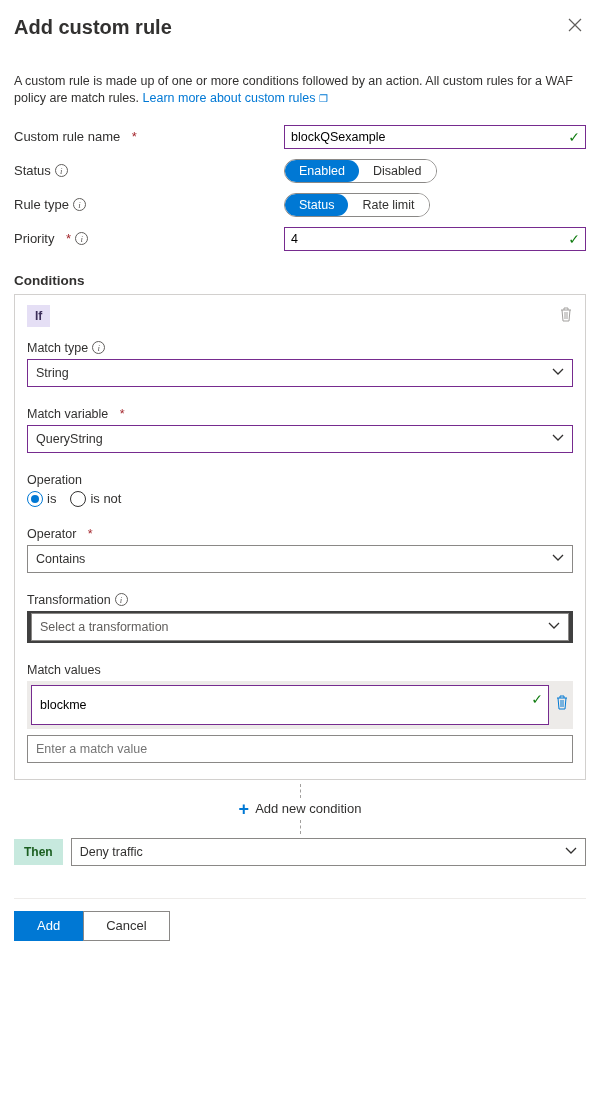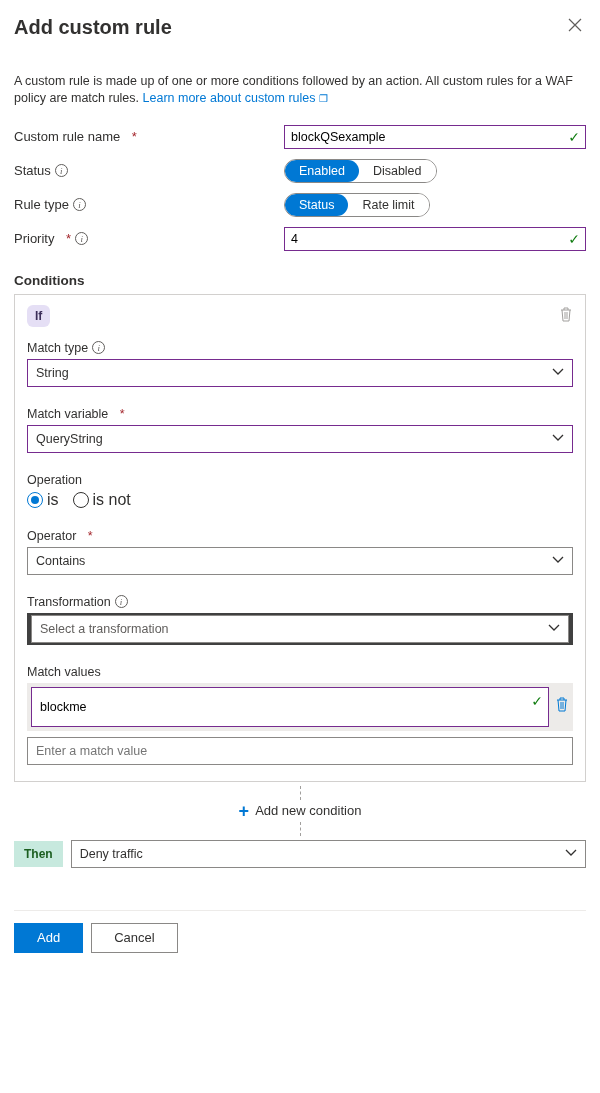--- a/index.html
+++ b/index.html
@@ -16,47 +16,47 @@
   .info-circle { display:inline-flex; align-items:center; justify-content:center; width:13px; height:13px; border:1px solid #605e5c; border-radius:50%; font-size:9px; color:#605e5c; font-style:italic; font-family:Georgia,serif; }
   .input-col { flex:1; position:relative; }
   .text-input { width:100%; height:24px; border:1px solid #762b8f; padding:0 26px 0 6px; font-size:12.5px; outline:none; }
   .check-green { position:absolute; right:6px; top:4px; color:#107c10; font-size:14px; }
   .pill-group { display:inline-flex; border:1px solid #8a8886; border-radius:14px; overflow:hidden; height:24px; align-items:flex-start; }
   .pill { padding:0 14px; font-size:12.5px; height:100%; display:flex; align-items:center; background:#fff; cursor:pointer; color:#323130; }
   .pill.active { background:#0078d4; color:#fff; border-radius:12px; }
   .section-title { font-weight:600; font-size:13.5px; margin-top:22px; margin-bottom:6px; }
   .conditions-box { border:1px solid #d2d0ce; padding:10px 12px 16px 12px; position:relative; }
   .if-row { display:flex; justify-content:space-between; align-items:center; margin-bottom:14px; }
-  .if-badge { background:#e5dff5; color:#3b2e58; font-size:12px; font-weight:600; padding:4px 8px;border-radius:6px; }
+  .if-badge { background:#e5dff5; color:#3b2e58; font-size:12px; font-weight:600; padding:4px 8px; }
   .trash { color:#a19f9d; font-size:15px; cursor:pointer; }
   .sub-label { font-size:12.5px; margin-bottom:4px; display:flex; align-items:center; gap:4px; }
   .select { width:100%; height:28px; border:1px solid #8a8886; background:#fff; padding:0 26px 0 8px; font-size:12.5px; position:relative; display:flex; align-items:center; cursor:pointer; }
   .select.purple { border-color:#762b8f; }
   .select .chev { position:absolute; right:8px; top:6px; }
   .chev svg { width:12px; height:12px; }
   .field-block { margin-bottom:20px; }
-  .radio-row { display:flex; gap:14px; align-items:center; font-size:16px; margin-top:2px; }
+  .radio-row { display:flex; gap:14px; align-items:center; font-size:13px; margin-top:2px; }
   .radio { display:inline-flex; align-items:center; gap:4px; cursor:pointer; }
   .radio .rc { width:16px; height:16px; border:1px solid #323130; border-radius:50%; display:inline-flex; align-items:center; justify-content:center; }
   .radio.sel .rc { border-color:#0078d4; }
   .radio.sel .rc::after { content:""; width:8px; height:8px; background:#0078d4; border-radius:50%; }
   .trans-wrap { background:#404040; padding:2px 4px; }
   .trans-wrap .select { background:#fff; }
   .mv-row { display:flex; align-items:center; gap:6px; background:#edebe9; padding:4px 4px; }
   .mv-input-wrap { flex:1; position:relative; }
   .mv-input { width:100%; height:40px; border:1px solid #762b8f; background:#fff; padding:0 26px 0 8px; font-size:12.5px; }
   .mv-trash { color:#0078d4; font-size:16px; cursor:pointer; }
   .mv-placeholder { width:100%; height:28px; border:1px solid #8a8886; background:#fff; padding:0 8px; font-size:12.5px; margin-top:6px; }
   .connector { display:flex; flex-direction:column; align-items:center; margin-top:4px; }
   .vline { width:0; height:14px; border-left:1px dashed #a19f9d; }
   .add-cond { display:flex; align-items:center; gap:6px; color:#323130; font-size:13px; cursor:pointer; padding:2px 0; }
   .plus { color:#0078d4; font-size:18px; font-weight:700; line-height:1; }
   .then-row { display:flex; align-items:center; gap:8px; margin-top:4px; }
   .then-badge { background:#c7e9de; color:#1b5e20; font-size:12px; font-weight:600; padding:6px 10px; }
-  .footer { margin-top:42px; border-top:1px solid #edebe9; padding-top:12px; display:flex; gap:8px; }
+  .footer { margin-top:32px; border-top:1px solid #edebe9; padding-top:12px; display:flex; }
   .btn { height:30px; padding:0 22px; font-size:13px; cursor:pointer; border:1px solid transparent; }
   .btn.primary { background:#0078d4; color:#fff; }
   .btn.secondary { background:#fff; border:1px solid #8a8886; color:#323130; }
 </style>
 </head>
 <body>
 
 <div class="header">
   <h1>Add custom rule</h1>
   <span class="close-x">

